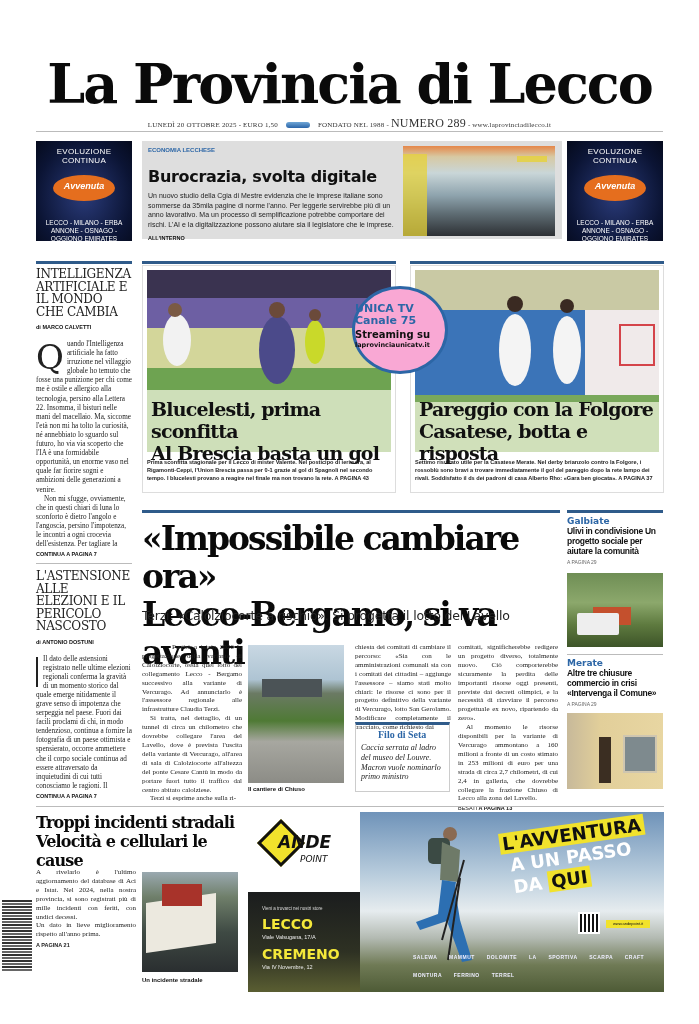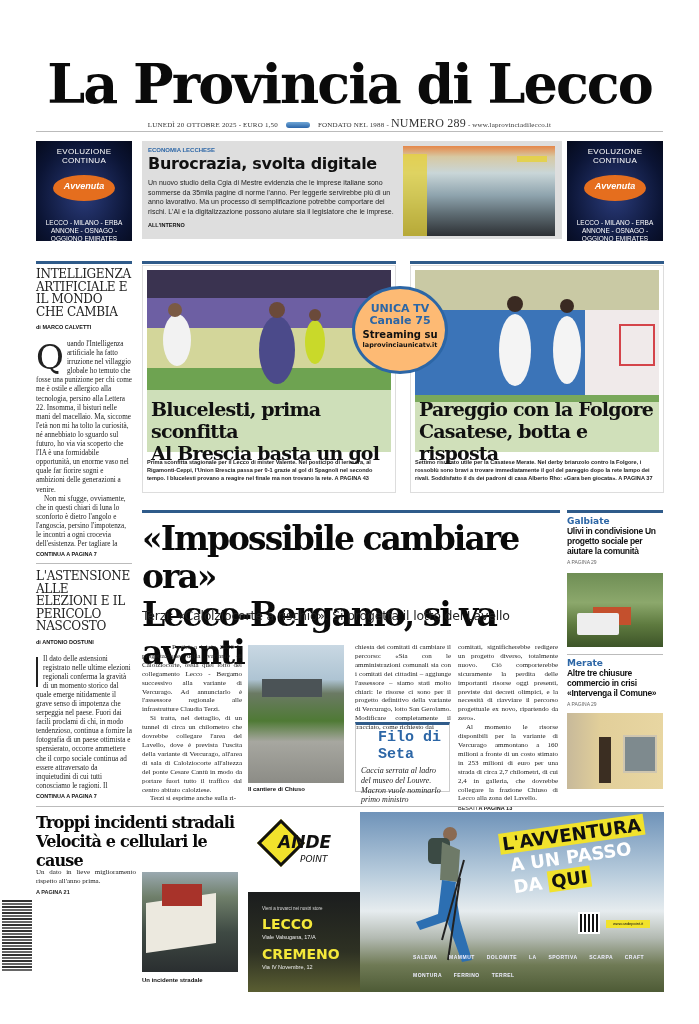--- a/index.html
+++ b/index.html
@@ -12,53 +12,53 @@
   .dateline .num { font-size: 12px; }
   .rule-top { left: 36px; top: 131px; width: 627px; height: 1px; background: #bbb; }
 
   .promo { width: 96px; height: 100px; background: radial-gradient(ellipse at 50% 55%, #2a3b7a 0%, #0b1434 70%, #050a1c 100%); color: #fff; font-family: "Liberation Sans", sans-serif; text-align: center; padding-top: 6px; }
   .promo .pt { font-size: 8px; letter-spacing: 0.3px; }
   .promo .logo { margin: 10px auto 8px; width: 62px; height: 26px; border-radius: 50%; background: #e56e1e; color: #fff; font-style: italic; font-weight: bold; font-size: 9px; line-height: 22px; }
   .promo .pl { font-size: 6.5px; line-height: 8px; margin-top: 18px; }
 
   .eco { left: 142px; top: 141px; width: 420px; height: 98px; background: #dedede; padding: 6px 6px; }
   .eco .kicker { font-family: "Liberation Sans", sans-serif; font-size: 6px; color: #2c66a6; font-weight: bold; }
-  .eco .title { font-family: "DejaVu Sans", sans-serif; font-weight: bold; font-size: 16px; color: #111; margin-top: 1px; letter-spacing: -0.3px; }
+  .eco .title { font-family: "DejaVu Sans", sans-serif; font-weight: bold; font-size: 16px; color: #111; margin-top: 14px; letter-spacing: -0.3px; }
   .eco .body { font-family: "Liberation Sans", sans-serif; font-size: 7px; line-height: 9.5px; color: #222; width: 250px; margin-top: 5px; }
   .eco .more { font-family: "Liberation Sans", sans-serif; font-size: 5.5px; font-weight: bold; margin-top: 6px; }
   .eco-img { left: 403px; top: 146px; width: 152px; height: 90px; background: linear-gradient(180deg, #e5874a 0%, #d7c9a3 12%, #c9d6d8 30%, #8ea3ad 55%, #5f6d74 75%, #2d3034 100%); }
   .eco-img::before { content: ""; position: absolute; left: 0; top: 8px; width: 24px; height: 82px; background: #e6d23a; opacity: .75; }
   .eco-img::after { content: ""; position: absolute; right: 8px; top: 10px; width: 30px; height: 6px; background: #e6d23a; opacity: .8; }
 
   .blue-rule { height: 3px; background: #2f5b8a; }
 
   .col-left { left: 36px; width: 96px; }
   .op-title { font-family: "DejaVu Serif", serif; font-size: 12px; line-height: 12.5px; color: #222; letter-spacing: -0.3px; }
   .byline { font-family: "Liberation Sans", sans-serif; font-size: 5.5px; font-weight: bold; margin-top: 6px; color: #111; }
   .op-body { font-family: "Liberation Serif", serif; font-size: 7.2px; line-height: 9.1px; color: #222; margin-top: 10px; text-align: left; }
   .dropcap { float: left; font-size: 34px; line-height: 30px; margin: 2px 3px 0 0; font-family: "DejaVu Serif", serif; color: #222; }
   .bar-cap { float: left; width: 2px; height: 30px; background: #222; margin: 2px 5px 0 0; }
   .cont { font-family: "Liberation Sans", sans-serif; font-size: 5.5px; font-weight: bold; margin-top: 2px; }
 
   .sport { top: 265px; height: 228px; background: #fff; border: 1px solid #ddd; padding-left: 36px; }
   .sport .photo { position: absolute; left: 4px; top: 4px; right: 4px; height: 182px; overflow: hidden; }
   .sport .hl { position: absolute; left: 8px; top: 132px; font-family: "DejaVu Serif", serif; font-weight: bold; font-size: 19px; line-height: 22px; color: #111; letter-spacing: -0.8px; }
   .sport .cap { position: absolute; left: 4px; top: 192px; right: 4px; font-family: "Liberation Sans", sans-serif; font-size: 5.6px; line-height: 8px; color: #222; font-weight: bold; }
-  .tv-badge { left: 352px; top: 286px; width: 96px; height: 88px; border-radius: 50%; background: #fdba74; border: 3px solid #2c66a6; text-align: center; font-family: "DejaVu Sans", sans-serif; padding-top: 14px; }
+  .tv-badge { left: 352px; top: 286px; width: 96px; height: 88px; border-radius: 50%; background: #f9a8d4; border: 3px solid #2c66a6; text-align: left; font-family: "DejaVu Sans", sans-serif; padding-top: 14px; }
   .tv-badge .a { color: #2c66a6; font-weight: bold; font-size: 11px; line-height: 12px; }
   .tv-badge .b { color: #111; font-weight: bold; font-size: 10px; line-height: 12px; margin-top: 2px; }
   .tv-badge .c { color: #111; font-size: 6.5px; font-weight: bold; }
 
   .main-hl { left: 142px; top: 520px; width: 418px; font-family: "DejaVu Serif", serif; font-weight: bold; font-size: 33px; line-height: 38px; letter-spacing: -2px; color: #0a0a0a; }
   .main-sub { left: 142px; top: 608px; width: 418px; font-family: "DejaVu Sans", sans-serif; font-size: 12.5px; color: #222; letter-spacing: -0.2px; }
   .col-text { font-family: "Liberation Serif", serif; font-size: 7px; line-height: 8.9px; color: #222; text-align: justify; }
   .img-chiuso { left: 248px; top: 645px; width: 96px; height: 138px; background: linear-gradient(180deg, #c9d8e3 0%, #aec4d3 25%, #6b7a64 35%, #4f7a35 55%, #a7a7a0 70%, #8c8c86 100%); }
   .caption { font-family: "Liberation Sans", sans-serif; font-size: 6px; font-weight: bold; color: #111; }
   .filo { left: 355px; top: 722px; width: 95px; height: 70px; border: 1px solid #ccc; border-top: 3px solid #2f5b8a; padding: 4px 5px; }
-  .filo .t { font-family: Liberation Mono, monospace; font-weight: bold; color: #2c66a6; font-size: 15px; padding-left: 17px; }
+  .filo .t { font-family: Liberation Serif, serif; font-weight: bold; color: #2c66a6; font-size: 10px; padding-left: 17px; }
   .filo .b { font-family: "Liberation Serif", serif; font-style: italic; font-size: 8px; line-height: 9.8px; margin-top: 3px; color: #222; }
 
   .side-news { left: 567px; width: 96px; }
   .side-news .place { font-family: "DejaVu Sans", sans-serif; font-weight: bold; color: #2c66a6; font-size: 9px; }
   .side-news .t { font-family: "Liberation Sans", sans-serif; font-weight: bold; font-size: 8.5px; line-height: 10px; color: #111; letter-spacing: -0.3px; }
   .side-news .p { font-family: "Liberation Sans", sans-serif; font-size: 5px; color: #666; margin-top: 3px; }
   .olive-img { left: 567px; top: 573px; width: 96px; height: 74px; background: linear-gradient(180deg, #6f8e55 0%, #8ca86c 40%, #5e7a3f 70%, #3d5428 100%); }
   .olive-img::after { content: ""; position: absolute; left: 10px; top: 40px; width: 42px; height: 22px; background: #eee; border-radius: 2px; box-shadow: 14px -8px 0 -2px #c4502d; }
   .shop-img { left: 567px; top: 713px; width: 96px; height: 76px; background: linear-gradient(90deg, #c7b99a 0%, #e2cf9a 35%, #e8d6a2 100%); }
   .shop-img::before { content: ""; position: absolute; left: 32px; top: 24px; width: 12px; height: 46px; background: #3b2e22; }
@@ -253,20 +253,21 @@
   <div class="p">A PAGINA 29</div>
 </div>
 <div class="abs shop-img"></div>
 
 <div class="abs hr-grey" style="left:36px; top:806px; width:628px;"></div>
 <div class="abs acc-hl">
   <div>Troppi incidenti stradali</div>
   <div>Velocità e cellulari le cause</div>
 </div>
 <div class="abs acc-body col-text">
+  <div>A rivelarlo è l'ultimo aggiornamento del database di Aci e Istat. Nel 2024, nella nostra provincia, si sono registrati più di mille incidenti con feriti, con undici decessi.</div>
   <div>Un dato in lieve miglioramento rispetto all'anno prima.</div>
   <div class="cont">A PAGINA 21</div>
 </div>
 <div class="abs acc-img"></div>
 <div class="abs caption" style="left:142px; top:977px;">Un incidente stradale</div>
 
 <div class="abs barcode"></div>
 
 <div class="abs ad">
   <div class="logo-box">

